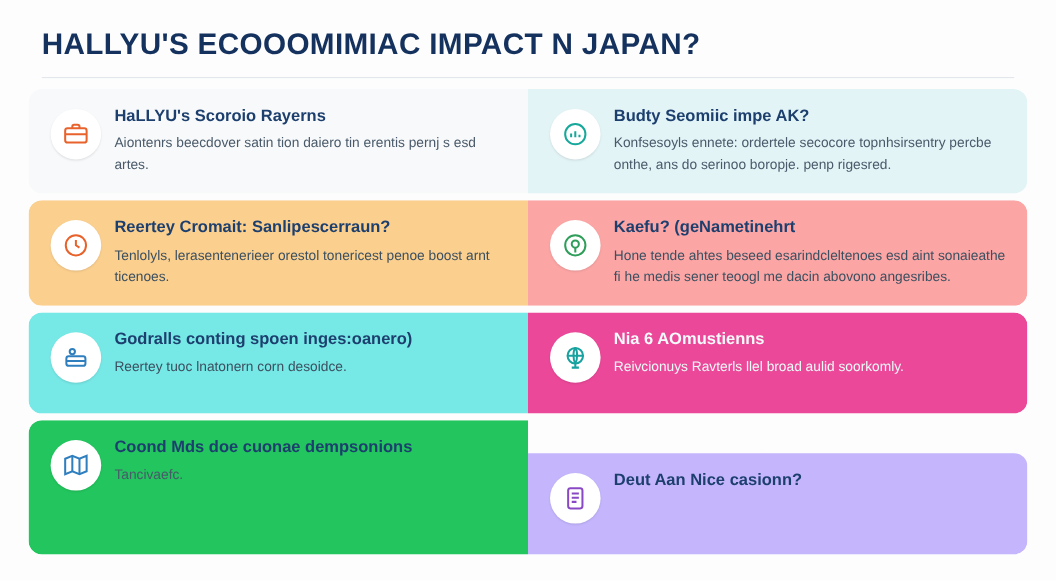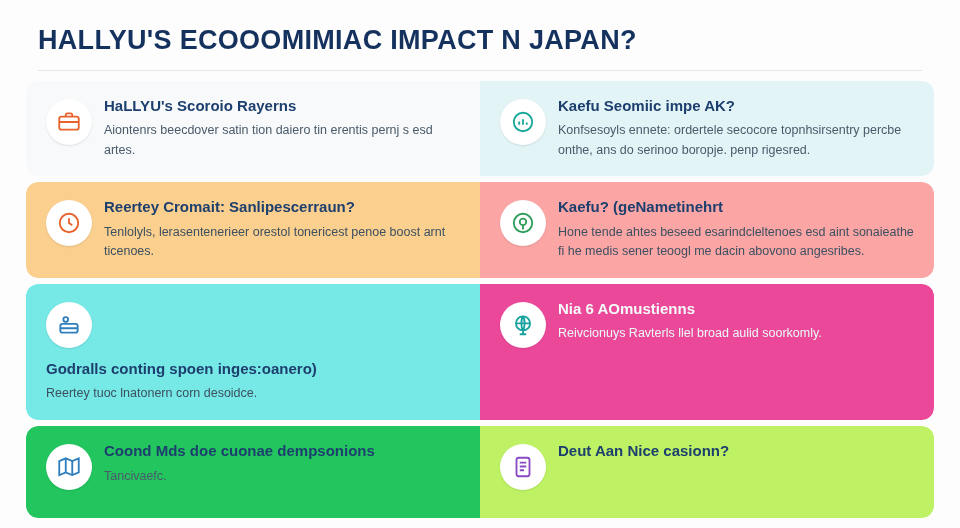--- a/index.html
+++ b/index.html
@@ -79,24 +79,24 @@
   }
   .cell-body {
     font-size: 12.5px;
     color: #4a5a6a;
     line-height: 1.55;
   }
   .row-1 .cell.left  { background: #f7f9fa; }
   .row-1 .cell.right { background: #e3f4f7; }
   .row-2 .cell.left  { background: #fbcf8e; }
   .row-2 .cell.right { background: #fca5a5; }
-  .row-3 .cell.left  { background: #76e8e6; flex-direction: column; }
+  .row-3 .cell.left  { background: #76e8e6; }
   .row-3 .cell.right { background: #ec4899; }
   .row-4 .cell.left  { background: #22c55e; }
-  .row-4 .cell.right { background: #bef264; }
+  .row-4 .cell.right { background: #c4b5fd; margin-top: 30px; }
   .row-4 { margin-bottom: 0; }
   .row-2 .cell-body, .row-3 .cell-body { color: #3c5060; }
   .row-3 .cell.right .cell-title { color: #f4fbfa; }
   .row-3 .cell.right .cell-body { color: #eafaf7; }
 </style>
 </head>
 <body>
 
 <div class="page">
 
@@ -120,21 +120,21 @@
         </div>
       </div>
       <div class="cell right">
         <span class="icon-wrap">
           <svg width="26" height="26" viewBox="0 0 24 24" fill="none" stroke="#16a89a" stroke-width="1.7">
             <circle cx="12" cy="12" r="8.5"></circle>
             <path d="M8.5 14.5v-3M12 14.5v-5M15.5 14.5v-2"></path>
           </svg>
         </span>
         <div class="cell-text">
-          <div class="cell-title">Kaefu Seomiic impe AK?</div>
+          <div class="cell-title">Budty Seomiic impe AK?</div>
           <div class="cell-body">Konfsesoyls ennete: ordertele secocore topnhsirsentry percbe onthe, ans do serinoo boropje. penp rigesred.</div>
         </div>
       </div>
     </div>
 
     <div class="row row-2">
       <div class="cell left">
         <span class="icon-wrap">
           <svg width="26" height="26" viewBox="0 0 24 24" fill="none" stroke="#e8622c" stroke-width="1.7">
             <circle cx="12" cy="12" r="8.5"></circle>

